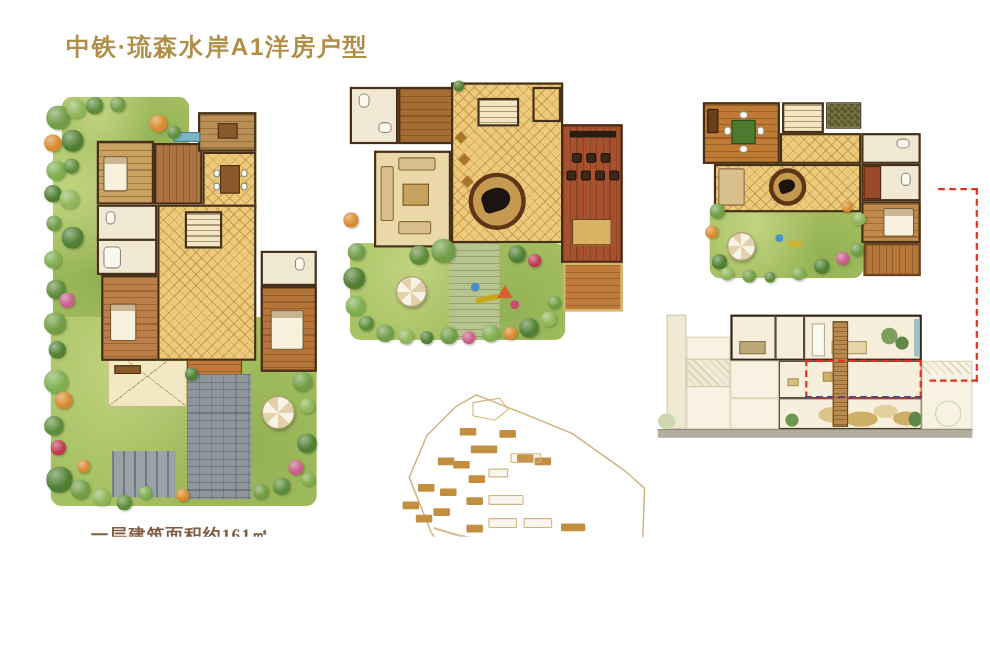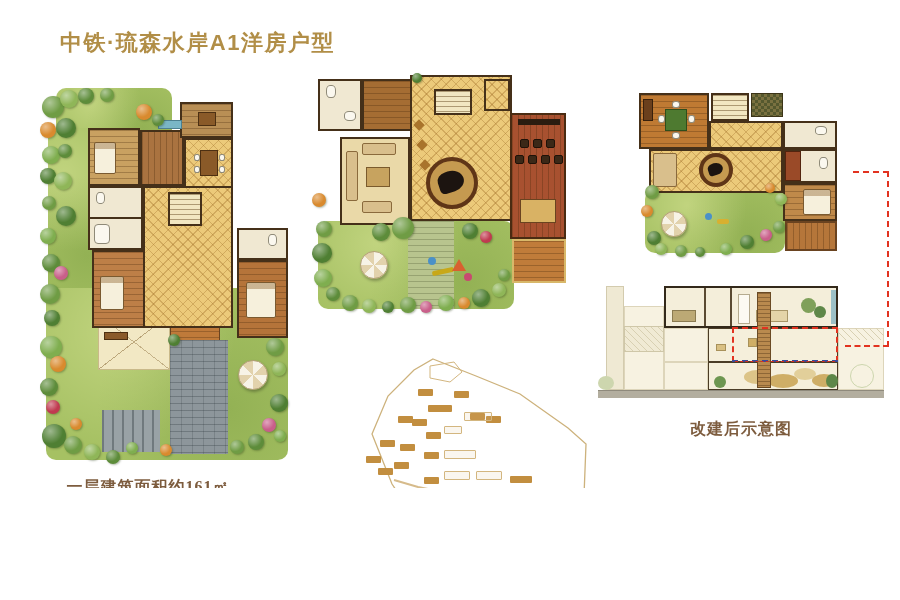--- a/index.html
+++ b/index.html
@@ -128,21 +128,21 @@
       <span class="tree" style="left: 120px; top: 356px; width: 12px; height: 12px; background: radial-gradient(circle at 35% 30%, rgba(255, 255, 255, 0.45), rgba(255, 255, 255, 0) 55%), rgb(217, 138, 46);"></span>
       <span class="tree" style="left: 226px; top: 250px; width: 18px; height: 18px; background: radial-gradient(circle at 35% 30%, rgba(255, 255, 255, 0.45), rgba(255, 255, 255, 0) 55%), rgb(111, 156, 68);"></span>
       <span class="tree" style="left: 232px; top: 274px; width: 14px; height: 14px; background: radial-gradient(circle at 35% 30%, rgba(255, 255, 255, 0.45), rgba(255, 255, 255, 0) 55%), rgb(143, 182, 88);"></span>
       <span class="tree" style="left: 230px; top: 306px; width: 18px; height: 18px; background: radial-gradient(circle at 35% 30%, rgba(255, 255, 255, 0.45), rgba(255, 255, 255, 0) 55%), rgb(79, 127, 51);"></span>
       <span class="tree" style="left: 222px; top: 330px; width: 14px; height: 14px; background: radial-gradient(circle at 35% 30%, rgba(255, 255, 255, 0.45), rgba(255, 255, 255, 0) 55%), rgb(201, 95, 138);"></span>
       <span class="tree" style="left: 234px; top: 342px; width: 12px; height: 12px; background: radial-gradient(circle at 35% 30%, rgba(255, 255, 255, 0.45), rgba(255, 255, 255, 0) 55%), rgb(127, 174, 79);"></span>
       <span class="tree" style="left: 208px; top: 346px; width: 16px; height: 16px; background: radial-gradient(circle at 35% 30%, rgba(255, 255, 255, 0.45), rgba(255, 255, 255, 0) 55%), rgb(93, 140, 58);"></span>
       <span class="tree" style="left: 190px; top: 352px; width: 14px; height: 14px; background: radial-gradient(circle at 35% 30%, rgba(255, 255, 255, 0.45), rgba(255, 255, 255, 0) 55%), rgb(111, 156, 68);"></span>
       <span class="tree" style="left: 128px; top: 246px; width: 12px; height: 12px; background: radial-gradient(circle at 35% 30%, rgba(255, 255, 255, 0.45), rgba(255, 255, 255, 0) 55%), rgb(79, 127, 51);"></span>
     </div>
-  <div class="caption" style="left:24px;top:477px;width:248px">一层建筑面积约161㎡</div>
+  <div class="caption" style="left:40px;top:477px;width:248px">一层建筑面积约161㎡</div>
 
   <div class="abs" id="plan2" style="left:312px;top:73px;width:262px;height:240px">
     <div class="abs grass" style="left:6px;top:148px;width:196px;height:88px"></div>
     <div class="abs" style="left:96px;top:148px;width:46px;height:88px;background:#b8c48e;background-image:repeating-linear-gradient(to bottom,rgba(90,100,60,.35) 0 1px,transparent 1px 6px)"></div>
 
     <div class="abs room cream" style="left:6px;top:6px;width:44px;height:52px"></div>
     <div class="fix" style="left:14px;top:12px;width:10px;height:13px"></div>
     <div class="fix" style="left:32px;top:38px;width:12px;height:10px"></div>
     <div class="abs room woodH" style="left:50px;top:6px;width:50px;height:52px;background-color:#a56d33"></div>
     <div class="abs room tileG" style="left:98px;top:2px;width:102px;height:146px"></div>
@@ -281,21 +281,20 @@
 
     <div class="abs faint" style="left:240px;top:48px;width:46px;height:62px"></div>
     <div class="abs" style="left:240px;top:48px;width:46px;height:12px;background-image:repeating-linear-gradient(45deg,#d8d0b2 0 1px,transparent 1px 5px)"></div>
     <div class="blob" style="left:252px;top:84px;width:24px;height:24px;border:1px solid #cdd6ae"></div>
     <div class="blob" style="left:0;top:96px;width:16px;height:14px;background:#cdd6ae"></div>
 
     <div class="abs" style="left:134px;top:47px;width:106px;height:35px;border:2px dashed #e23320;z-index:8"></div>
     <div class="abs" style="left:134px;top:80px;width:106px;border-top:2px dashed #3a4a9a;z-index:8"></div>
     <div class="abs" style="left:137px;top:81px;width:100px;border-top:1px dashed #d03020;z-index:8"></div>
   </div>
-  <div class="caption" style="left:598px;top:419px;width:286px">改建后示意图</div>
 
   <div class="abs" id="siteplan" style="left:358px;top:356px;width:240px;height:218px">
     <svg width="240" height="218" style="position:absolute;left:0;top:0">
       <polygon points="75,3 118,20 162,38 210,72 228,88 226,140 222,158 204,186 162,200 140,216 112,204 82,186 50,152 34,128 14,78 30,40 56,14" fill="none" stroke="#cdb27c" stroke-width="1.3"></polygon>
       <polyline points="36,124 60,131 100,139 112,149 108,164 96,171" fill="none" stroke="#d6bb8b" stroke-width="2"></polyline>
       <polygon points="72,10 96,6 104,16 92,26 72,22" fill="none" stroke="#d3b67f" stroke-width="1"></polygon>
     </svg>
     <div class="abs" style="left:50px;top:176px;font-family:'Liberation Serif',serif;font-size:11px;color:#b99441">N</div>
     <div class="abs" style="left:46px;top:190px;width:22px;height:22px;border-radius:50%;border:1px solid #b08a3c;background:radial-gradient(circle,#e6c784 0 30%,#c79a45 75%),#c79a45;background-blend-mode:normal">
       <div style="position:absolute;inset:0;border-radius:50%;background:repeating-conic-gradient(rgba(120,80,20,.55) 0 4deg,transparent 4deg 30deg)"></div>

